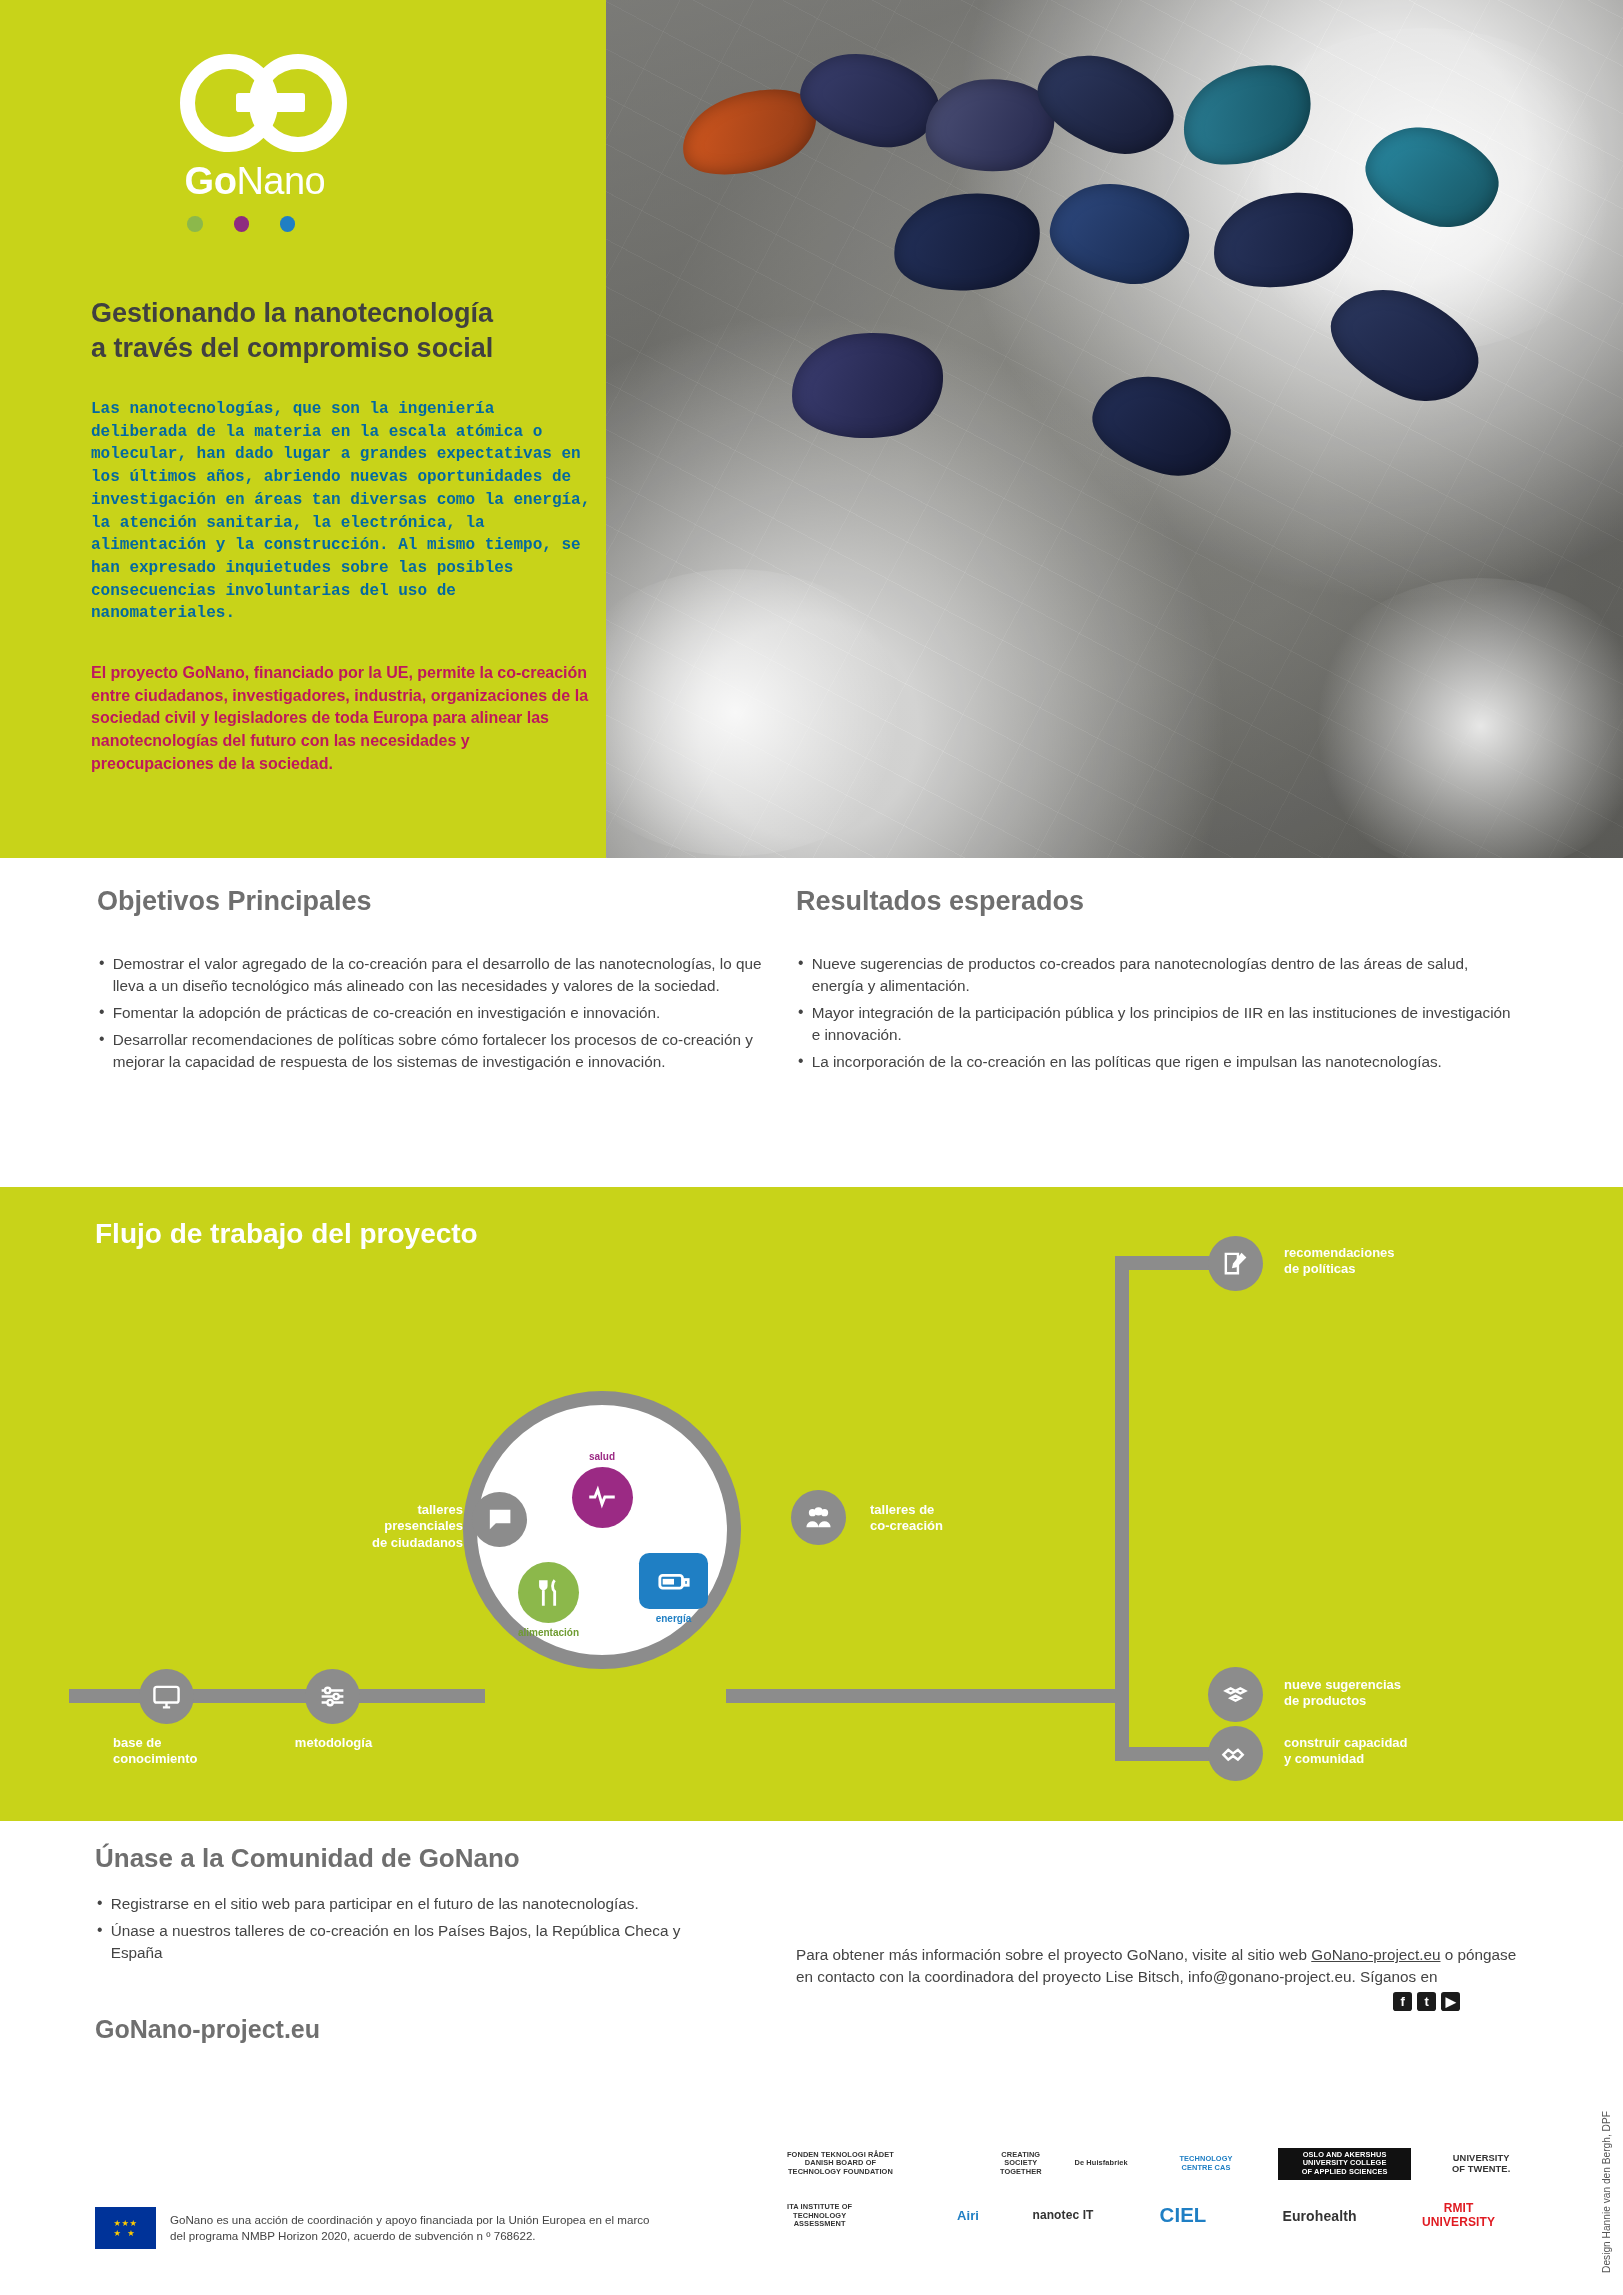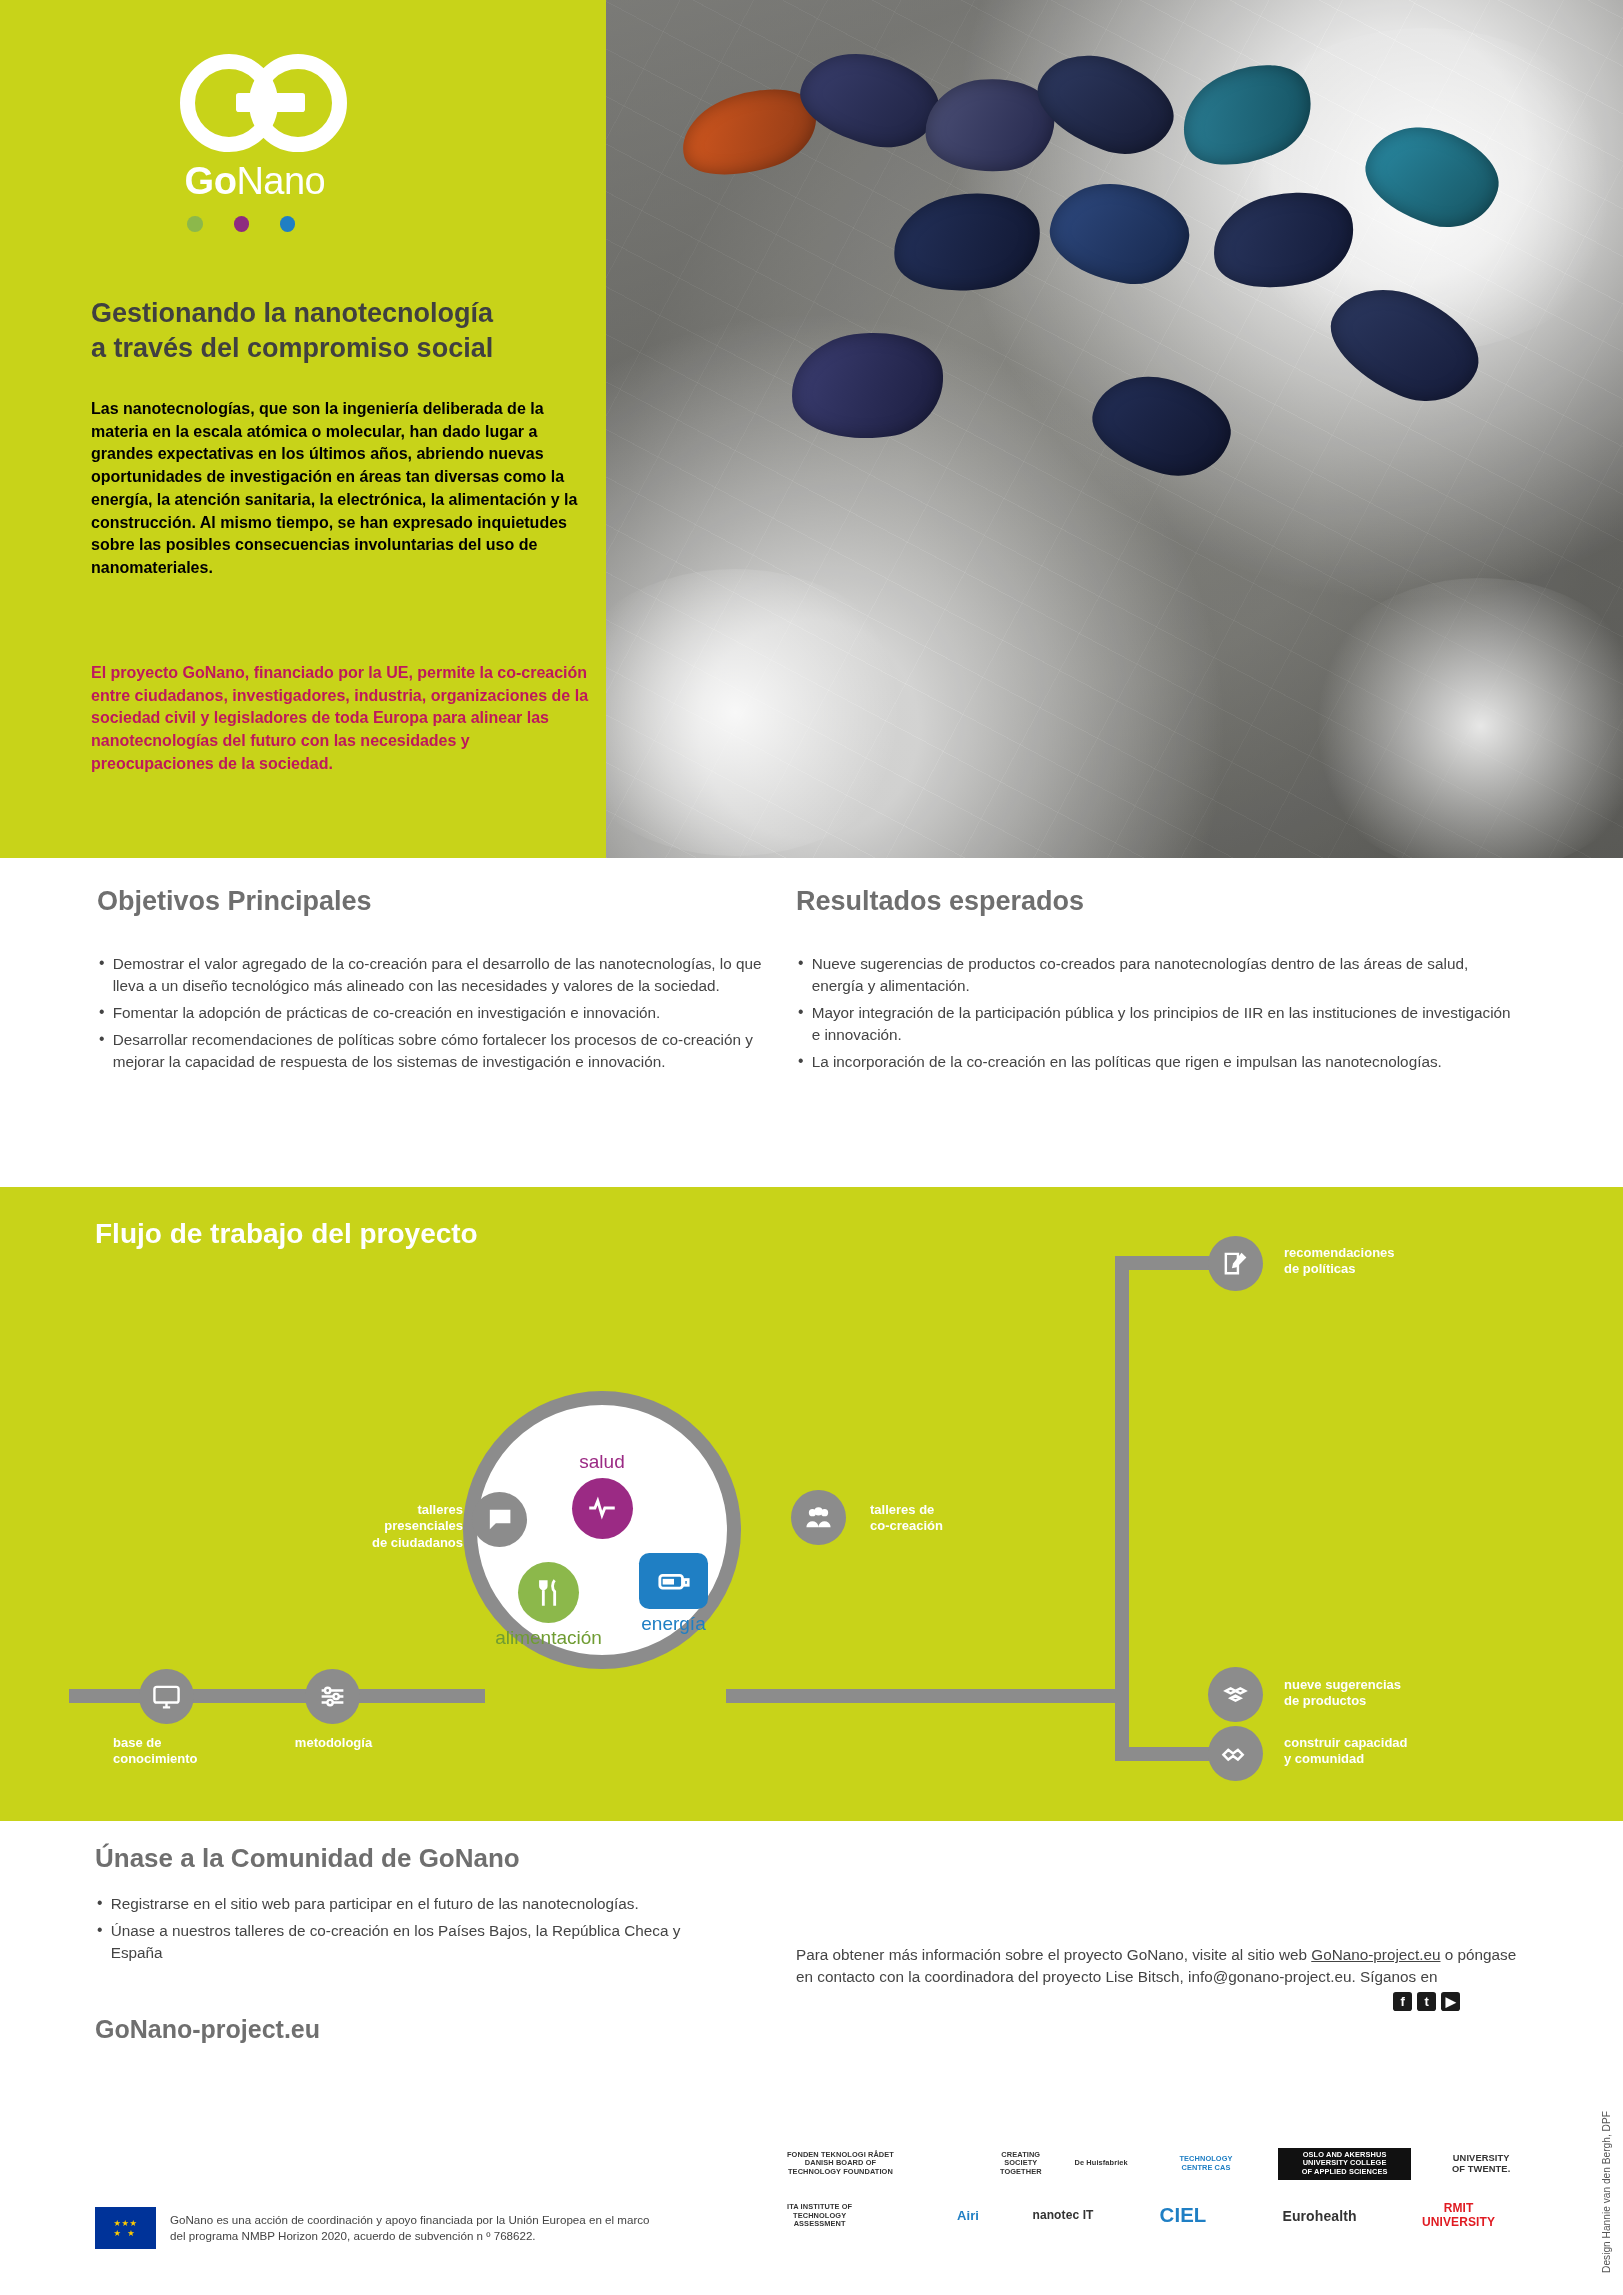--- a/index.html
+++ b/index.html
@@ -59,21 +59,21 @@
   .logo-text .bold { font-weight: 700; }
   .logo-dots { position: absolute; left: 7.4px; top: 167px; display: flex; gap: 30.5px; }
   .logo-dots span { width: 15.7px; height: 15.7px; border-radius: 50%; display: block; }
 
   .hero-heading {
     position: absolute; left: 91px; top: 296px; width: 500px;
     font-size: 27px; font-weight: 700; color: #404040; line-height: 1.28;
   }
   .hero-body {
     position: absolute; left: 91px; top: 398px; width: 504px;
-    font-size: 16px; font-weight: 700; color: #000000; line-height: 1.42;
+    font-size: 16px; font-weight: 700; color: #0369a1; line-height: 1.42; font-family: Liberation Mono, monospace;
   }
   .hero-body2 {
     position: absolute; left: 91px; top: 662px; width: 504px;
     font-size: 16px; font-weight: 700; color: #be185d; line-height: 1.42;
   }
 
   
   .mid-block { position: relative; width: 1623px; height: 329px; background: #ffffff; }
   .col-title { font-size: 27px; font-weight: 700; color: #6f6f6f; }
   .col-left { position: absolute; left: 97px; top: 28px; width: 671px; }
@@ -103,21 +103,21 @@
   .hub {
     position: absolute; left: 463px; top: 204px; width: 278px; height: 278px;
     border-radius: 50%; background: #ffffff; border: 14px solid #8c8c8c;
   }
   .hub-item { position: absolute; text-align: center; }
   .hub-circle {
     width: 61px; height: 61px; border-radius: 50%;
     display: flex; align-items: center; justify-content: center; margin: 0 auto;
   }
   .hub-circle svg { width: 34px; height: 34px; }
-  .hub-text { font-size: 19px; font-weight: 400; margin-top: 3.7px; }
+  .hub-text { font-size: 10px; font-weight: 700; margin-top: 3.7px; }
 
   
   .bottom-block { position: relative; width: 1623px; height: 387px; background: #ffffff; }
   .join-title { position: absolute; left: 95px; top: 22px; font-size: 26px; font-weight: 700; color: #6f6f6f; }
   .join-bullets { position: absolute; left: 95px; top: 72px; width: 615px; font-size: 15.3px; color: #444; line-height: 1.42; }
   .join-url { position: absolute; left: 95px; top: 194px; font-size: 25px; font-weight: 700; color: #6f6f6f; }
   .right-para { position: absolute; left: 796px; width: 722px; font-size: 15.3px; color: #444; line-height: 1.42; }
   .right-para a { color: #444; text-decoration: underline; }
 
   .social { position: absolute; display: flex; gap: 4.6px; }

